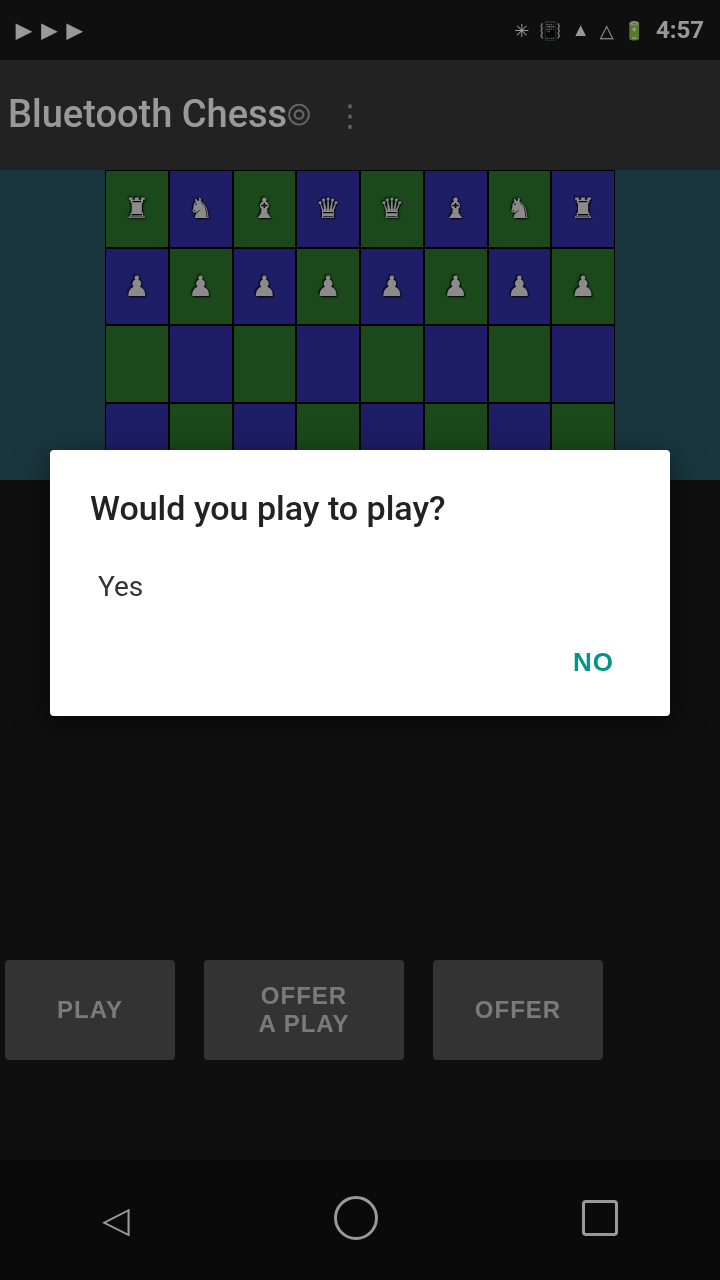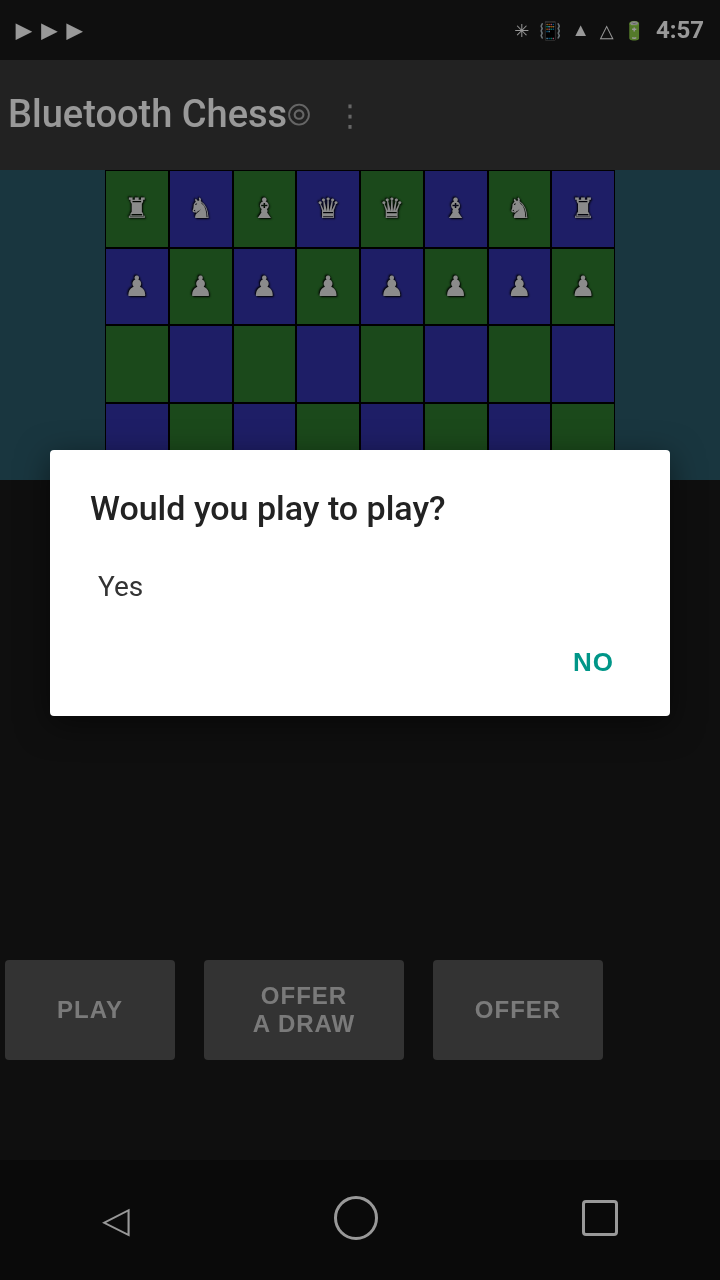--- a/index.html
+++ b/index.html
@@ -319,21 +319,21 @@
   <div class="dialog-option">Yes</div>
   <div class="dialog-actions">
     <button class="dialog-btn-no">NO</button>
   </div>
 </div>
 
 <div class="bottom-area">
   <button class="game-btn">PLAY</button>
   <button class="game-btn draw">
     <span>OFFER</span><br>
-    <span>A DRAW</span>
+    <span>A PLAY</span>
   </button>
   <button class="game-btn">OFFER</button>
 </div>
 
 <div class="nav-bar">
   <span style="color:white;font-size:36px;">◁</span>
   <span>
     <span class="nav-circle"></span>
   </span>
   <span>

